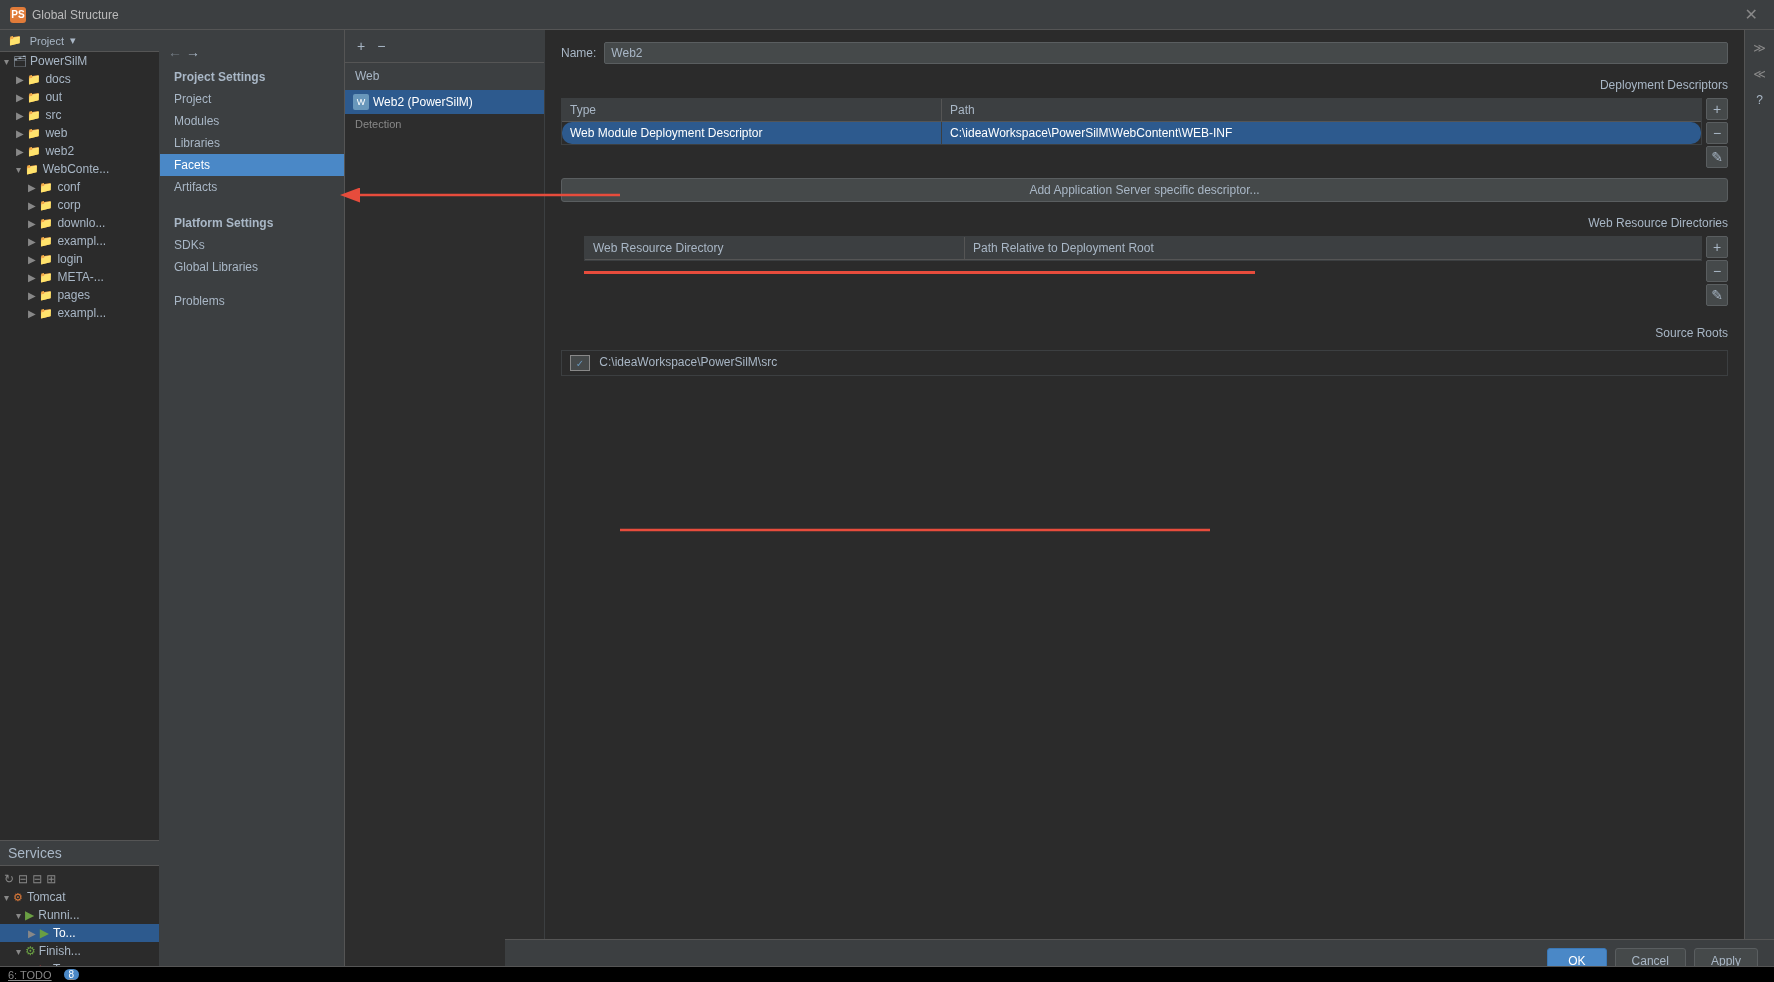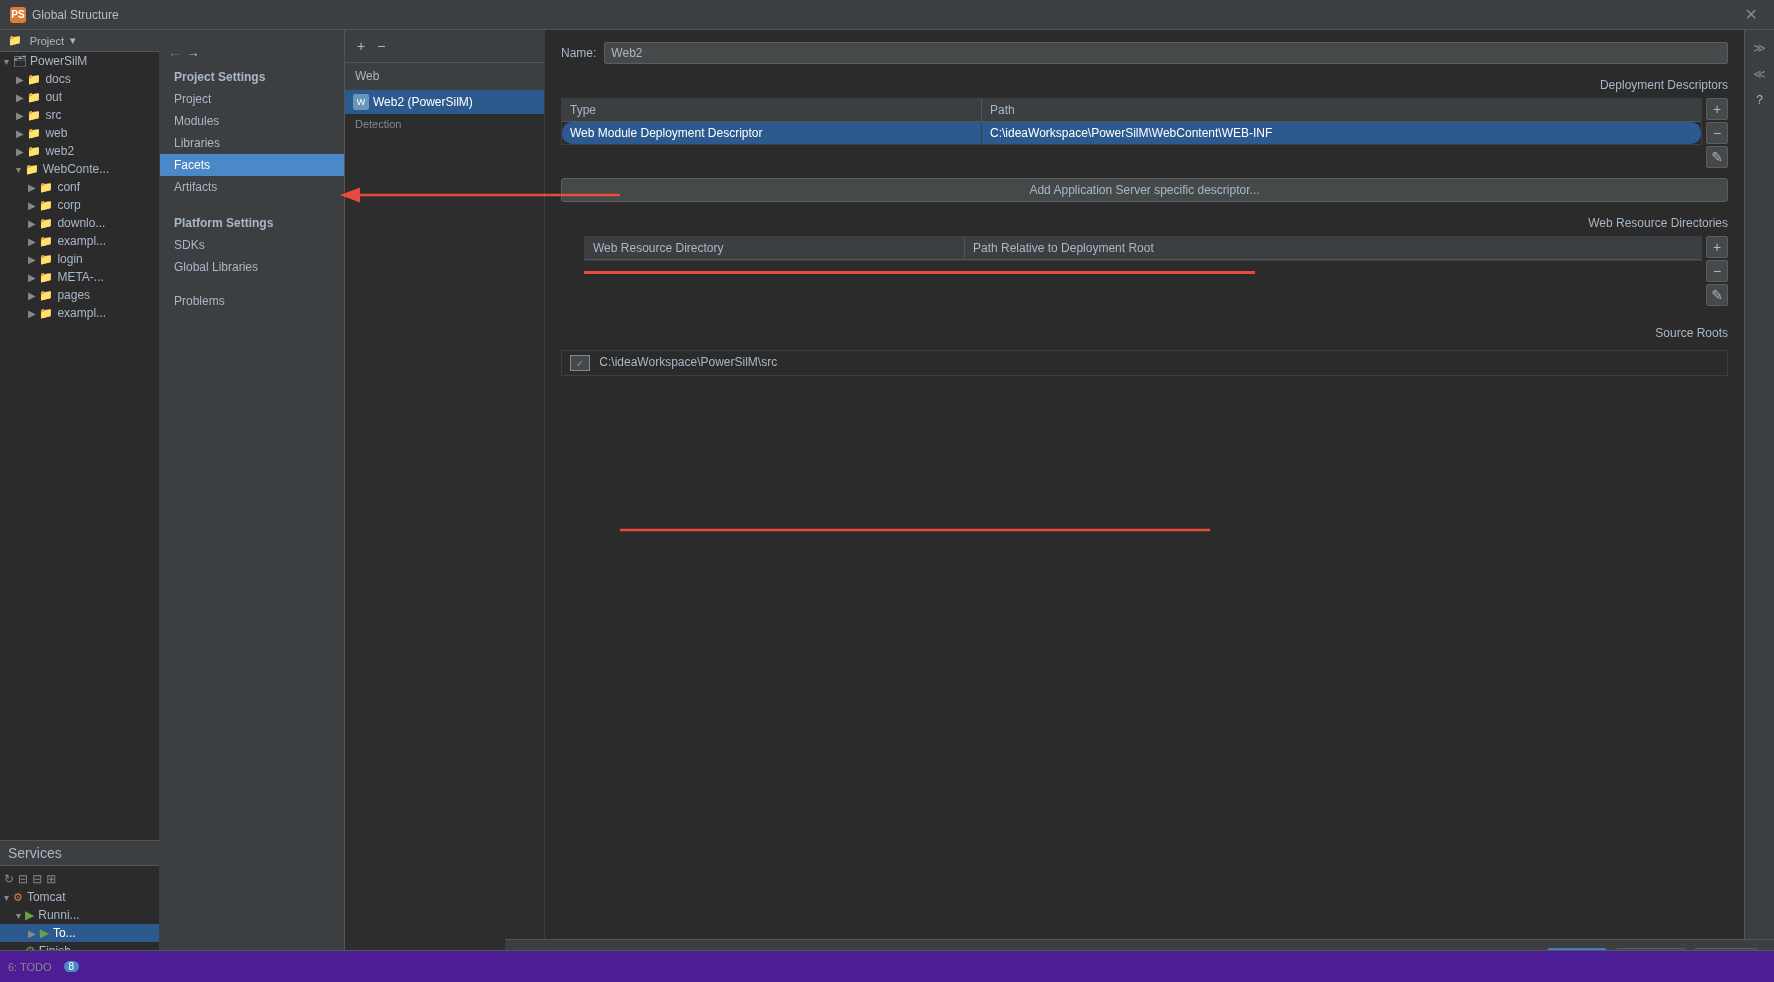--- a/index.html
+++ b/index.html
@@ -345,32 +345,33 @@
       color: #888;
       cursor: pointer;
       font-size: 12px;
       display: flex; align-items: center; justify-content: center;
     }
 
     
     .status-bar {
       position: absolute;
       bottom: 0; left: 0; right: 0;
-      height: 32px;
-      background: #4c1d95;
+      height: 16px;
+      background: #000000;
       border-top: 1px solid #555;
       display: flex;
       align-items: center;
       padding: 0 8px;
       font-size: 11px;
       color: #888;
       gap: 12px;
-    }
-
-    .col-type { width: 420px; }
+      text-decoration: underline;
+    }
+
+    .col-type { width: 380px; }
     .col-path { flex: 1; }
 
     .col-webdir { width: 380px; }
     .col-relpath { flex: 1; }
 
     .checkbox-cell {
       width: 20px;
       height: 16px;
       border: 1px solid #888;
       background: #45494a;

